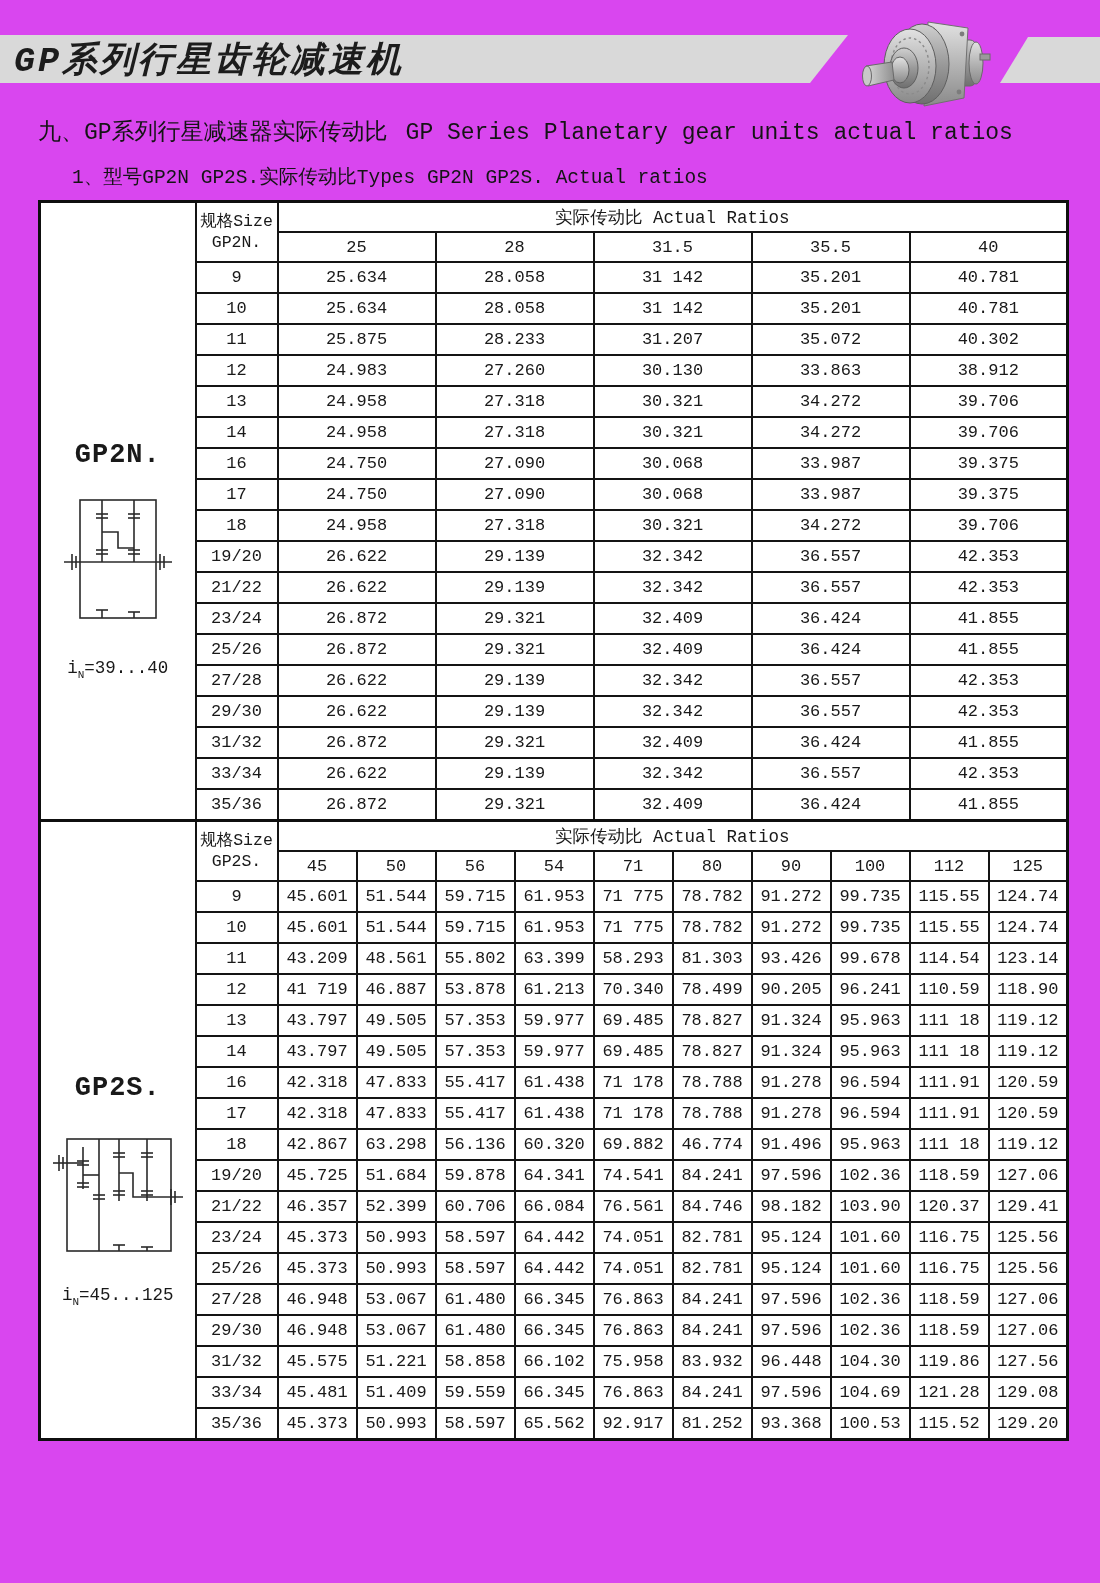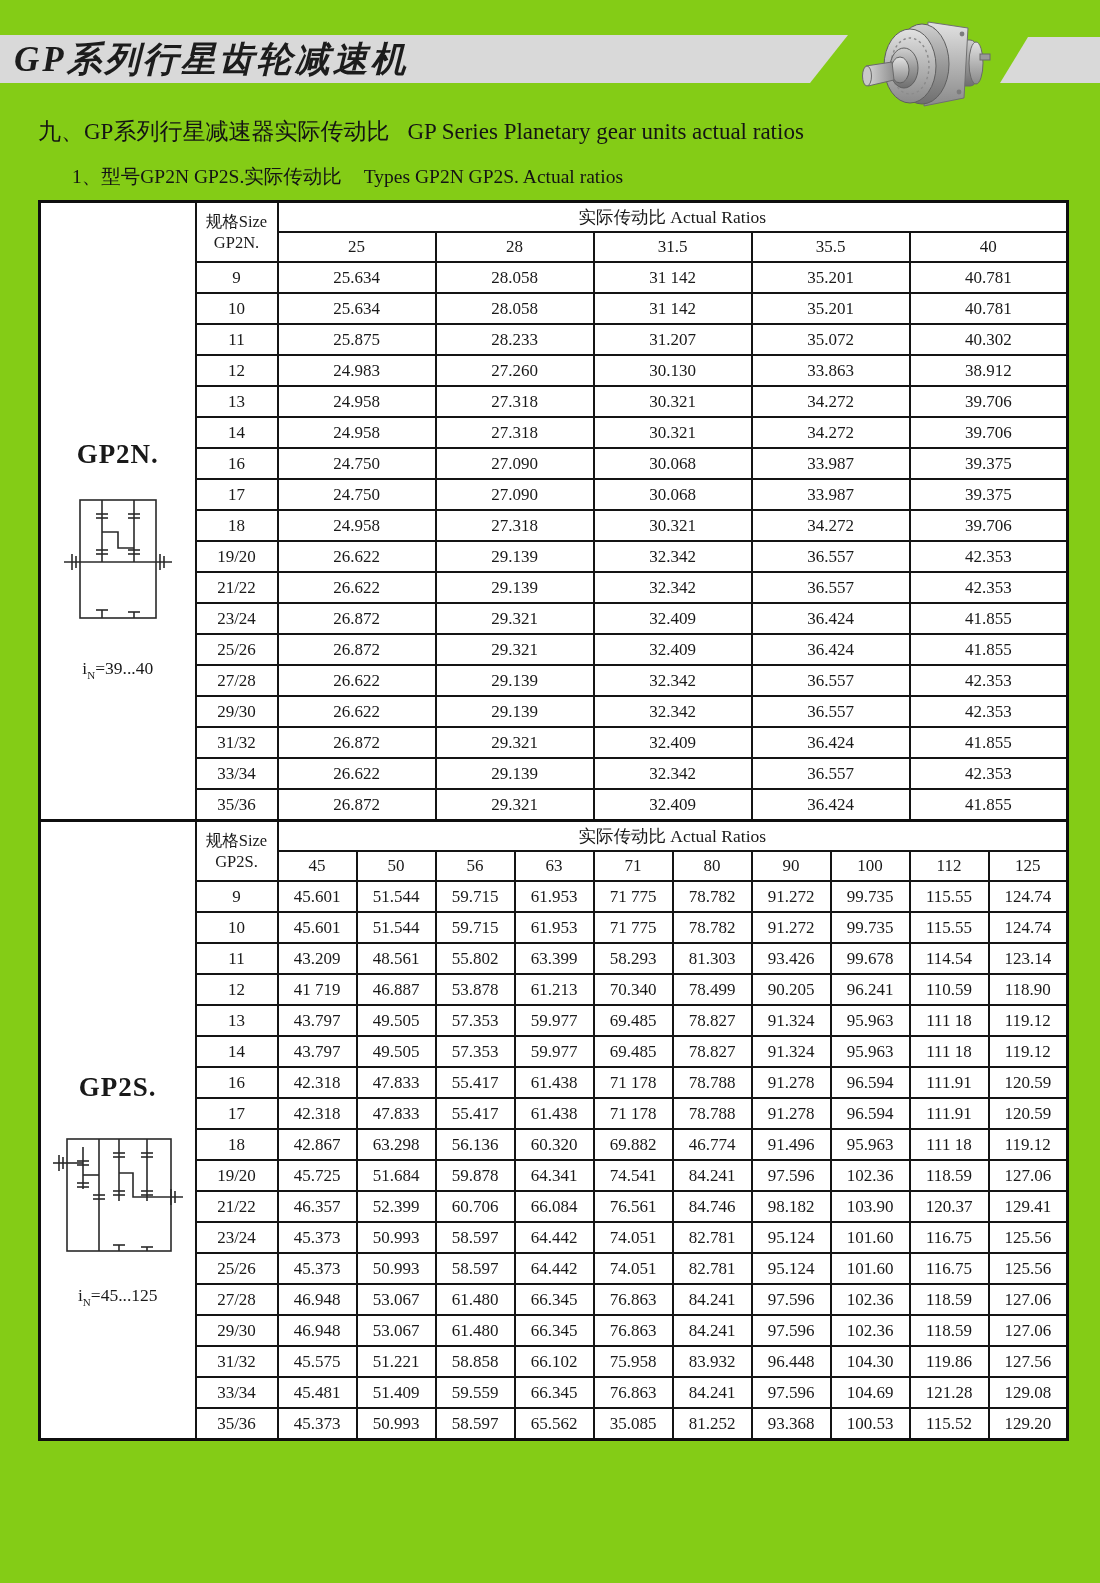--- a/index.html
+++ b/index.html
@@ -1,19 +1,19 @@
 <!DOCTYPE html>
 <html><head>
 <meta charset="utf-8">
 <style>
   html,body { margin:0; padding:0; background:#e8e8e8; }
   .page {
     position:relative; width:1100px; height:1583px; margin:0 auto;
-    background:#84cc16; overflow:hidden;
-    font-family:Liberation Serif, serif;
+    background:#d946ef; overflow:hidden;
+    font-family:Liberation Mono, monospace;
     color:#1a1a1a;
   }
 
   
   .banner-band {
     position:absolute; left:0; top:35px; width:848px; height:48px;
     background:#d9d9d9;
     clip-path:polygon(0 0,100% 0,calc(100% - 38px) 100%,0 100%);
     display:flex; align-items:center;
   }
@@ -32,21 +32,21 @@
   
   .heading {
     position:absolute; left:38px; top:116px; font-size:23px;
     white-space:nowrap; color:#141414;
   }
   .heading .en { margin-left:18px; }
   .subheading {
     position:absolute; left:72px; top:163px; font-size:19.5px;
     white-space:nowrap; color:#141414;
   }
-  .subheading .en { margin-left:22px; }
+  .subheading .en { }
 
   
   table.ratio-table {
     position:absolute; left:38px; border-collapse:collapse;
     table-layout:fixed; background:#fff;
     border:3px solid #0f0f0f;
   }
   #table-gp2n { top:200px; }
   #table-gp2s { top:819px; }
   .ratio-table td {
@@ -385,21 +385,21 @@
         <td class="size-head" rowspan="2">
           <div>规格Size</div>
           <div>GP2S.</div>
         </td>
         <td class="ratios-head" colspan="10">实际传动比 Actual Ratios</td>
       </tr>
       <tr class="header-row-2">
           <td class="col-head">45</td>
           <td class="col-head">50</td>
           <td class="col-head">56</td>
-          <td class="col-head">63</td>
+          <td class="col-head">54</td>
           <td class="col-head">71</td>
           <td class="col-head">80</td>
           <td class="col-head">90</td>
           <td class="col-head">100</td>
           <td class="col-head">112</td>
           <td class="col-head">125</td>
         </tr>
     <tr class="data-row">
           <td>9</td>
           <td>45.601</td>
@@ -620,21 +620,21 @@
           <td>104.69</td>
           <td>121.28</td>
           <td>129.08</td>
         </tr>
         <tr class="data-row">
           <td>35/36</td>
           <td>45.373</td>
           <td>50.993</td>
           <td>58.597</td>
           <td>65.562</td>
-          <td>35.085</td>
+          <td>92.917</td>
           <td>81.252</td>
           <td>93.368</td>
           <td>100.53</td>
           <td>115.52</td>
           <td>129.20</td>
         </tr>
       </tbody>
   </table>
 
 </div>

